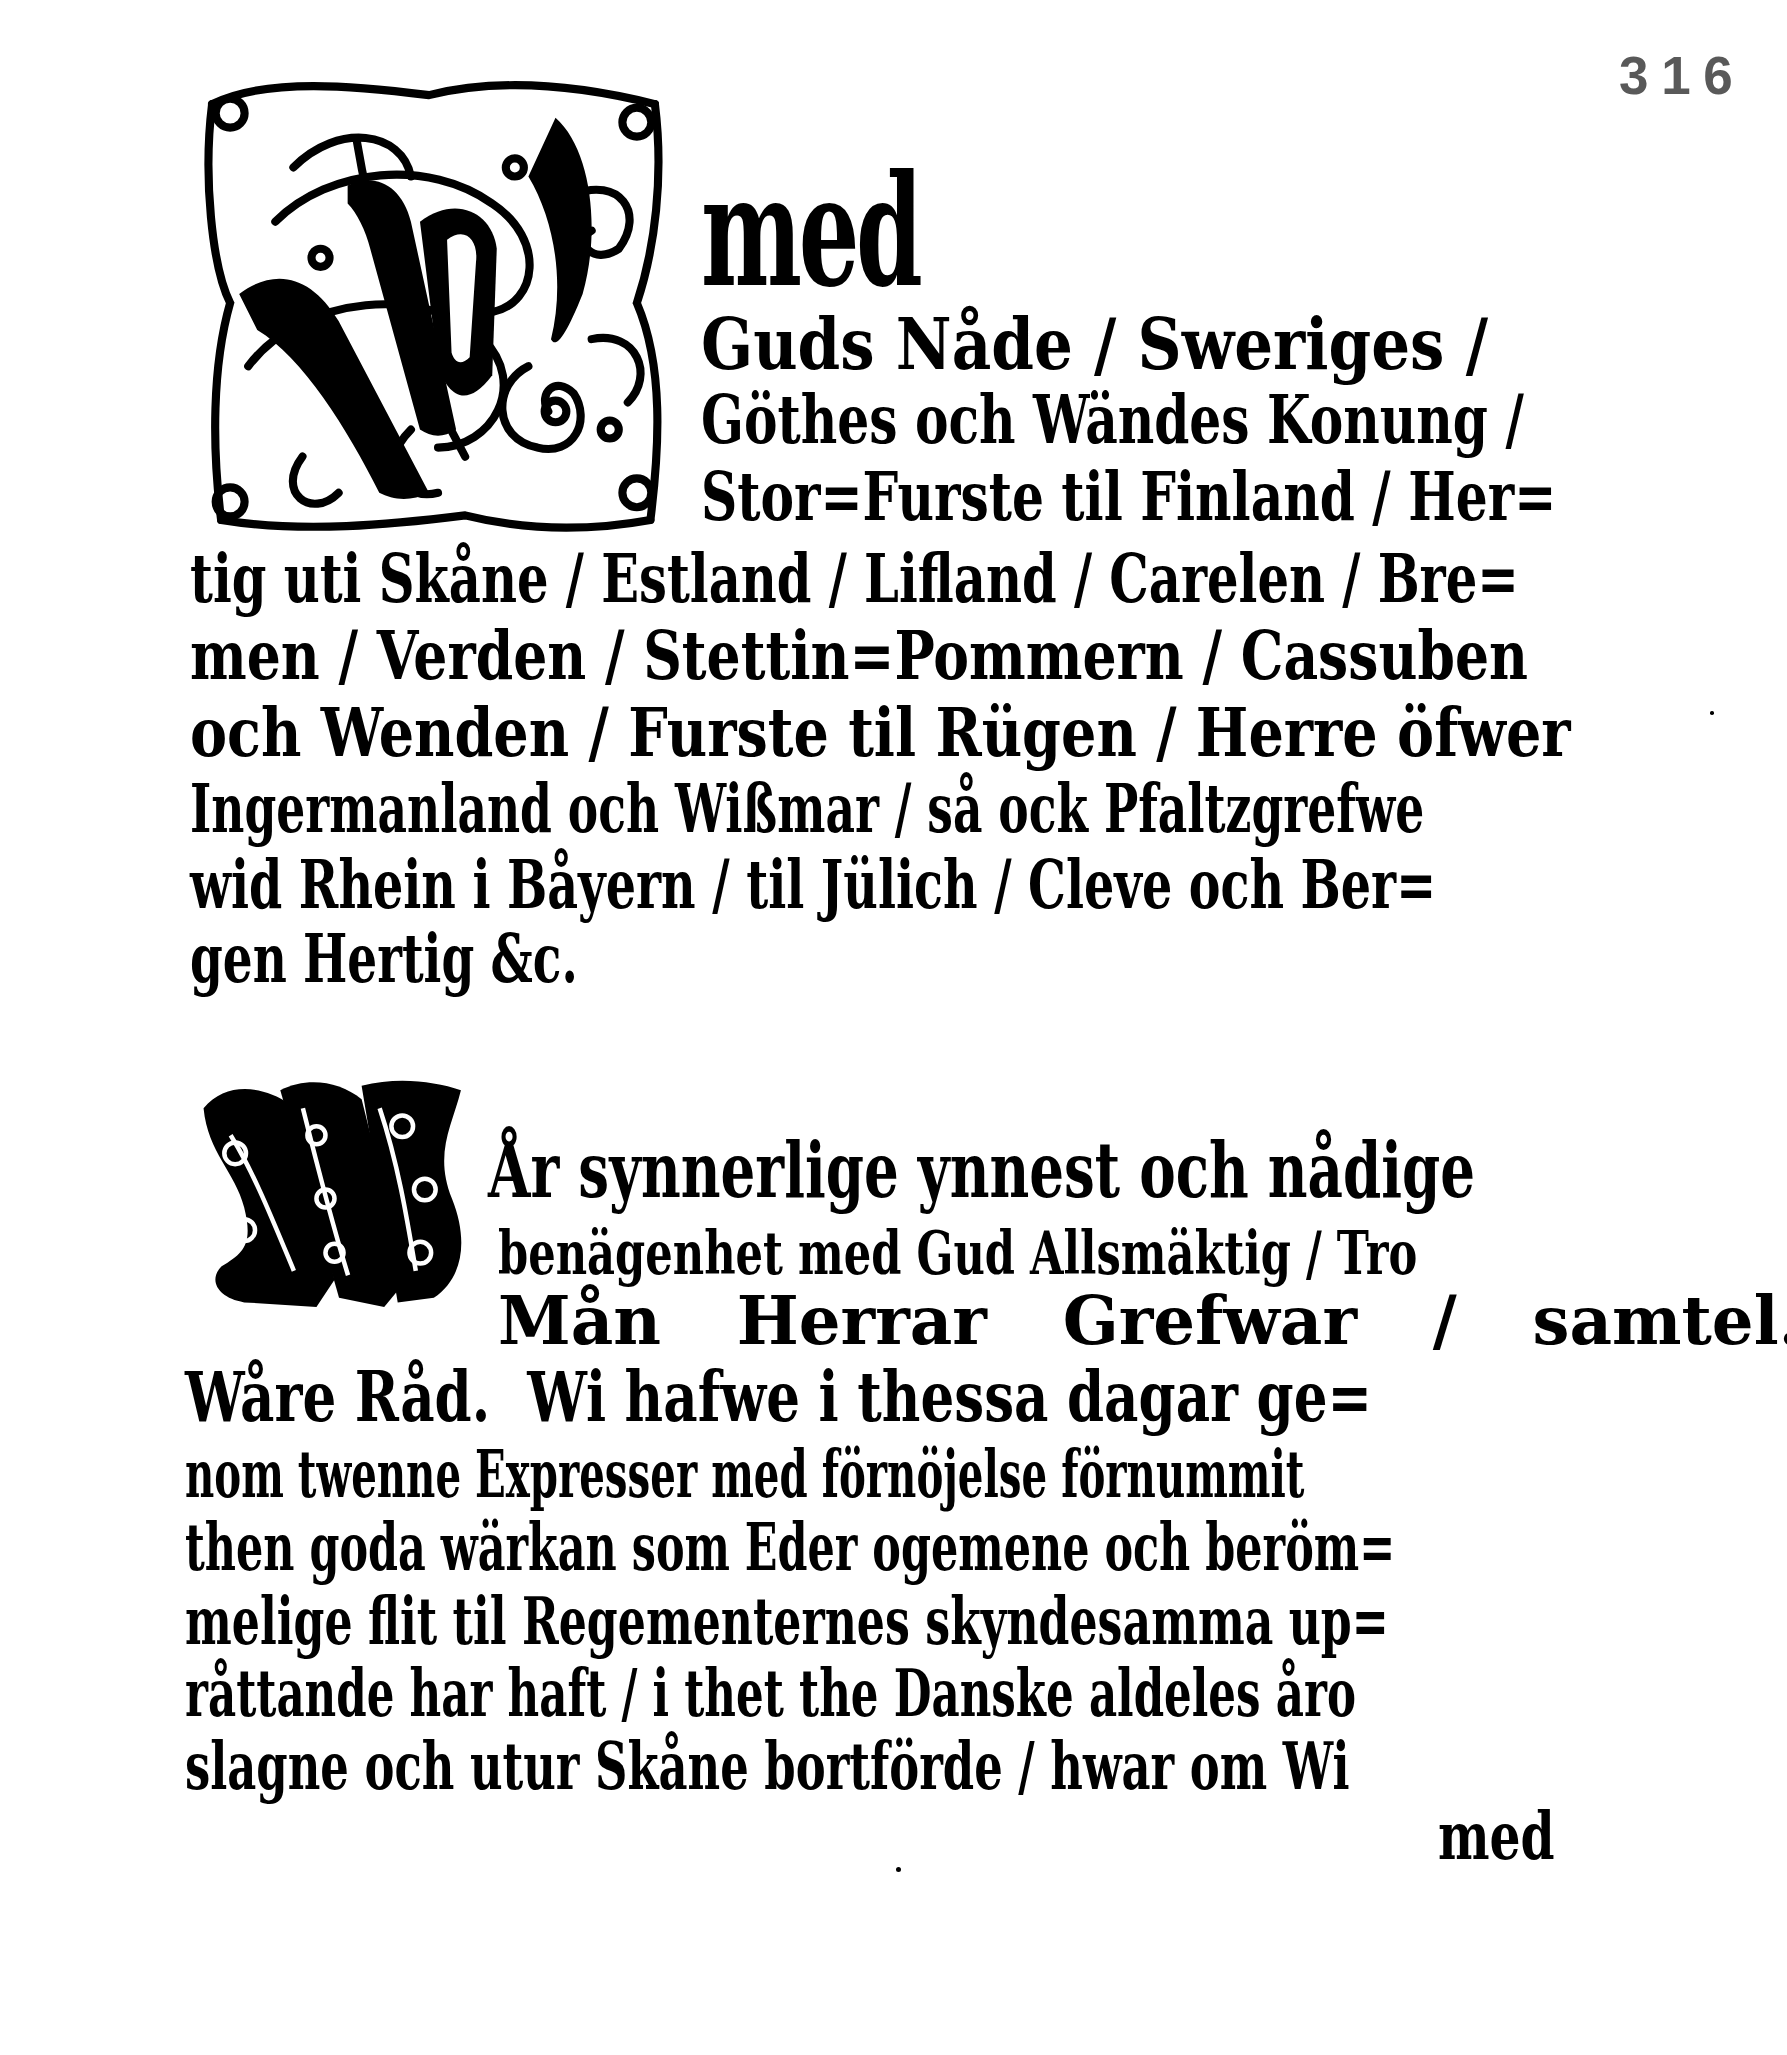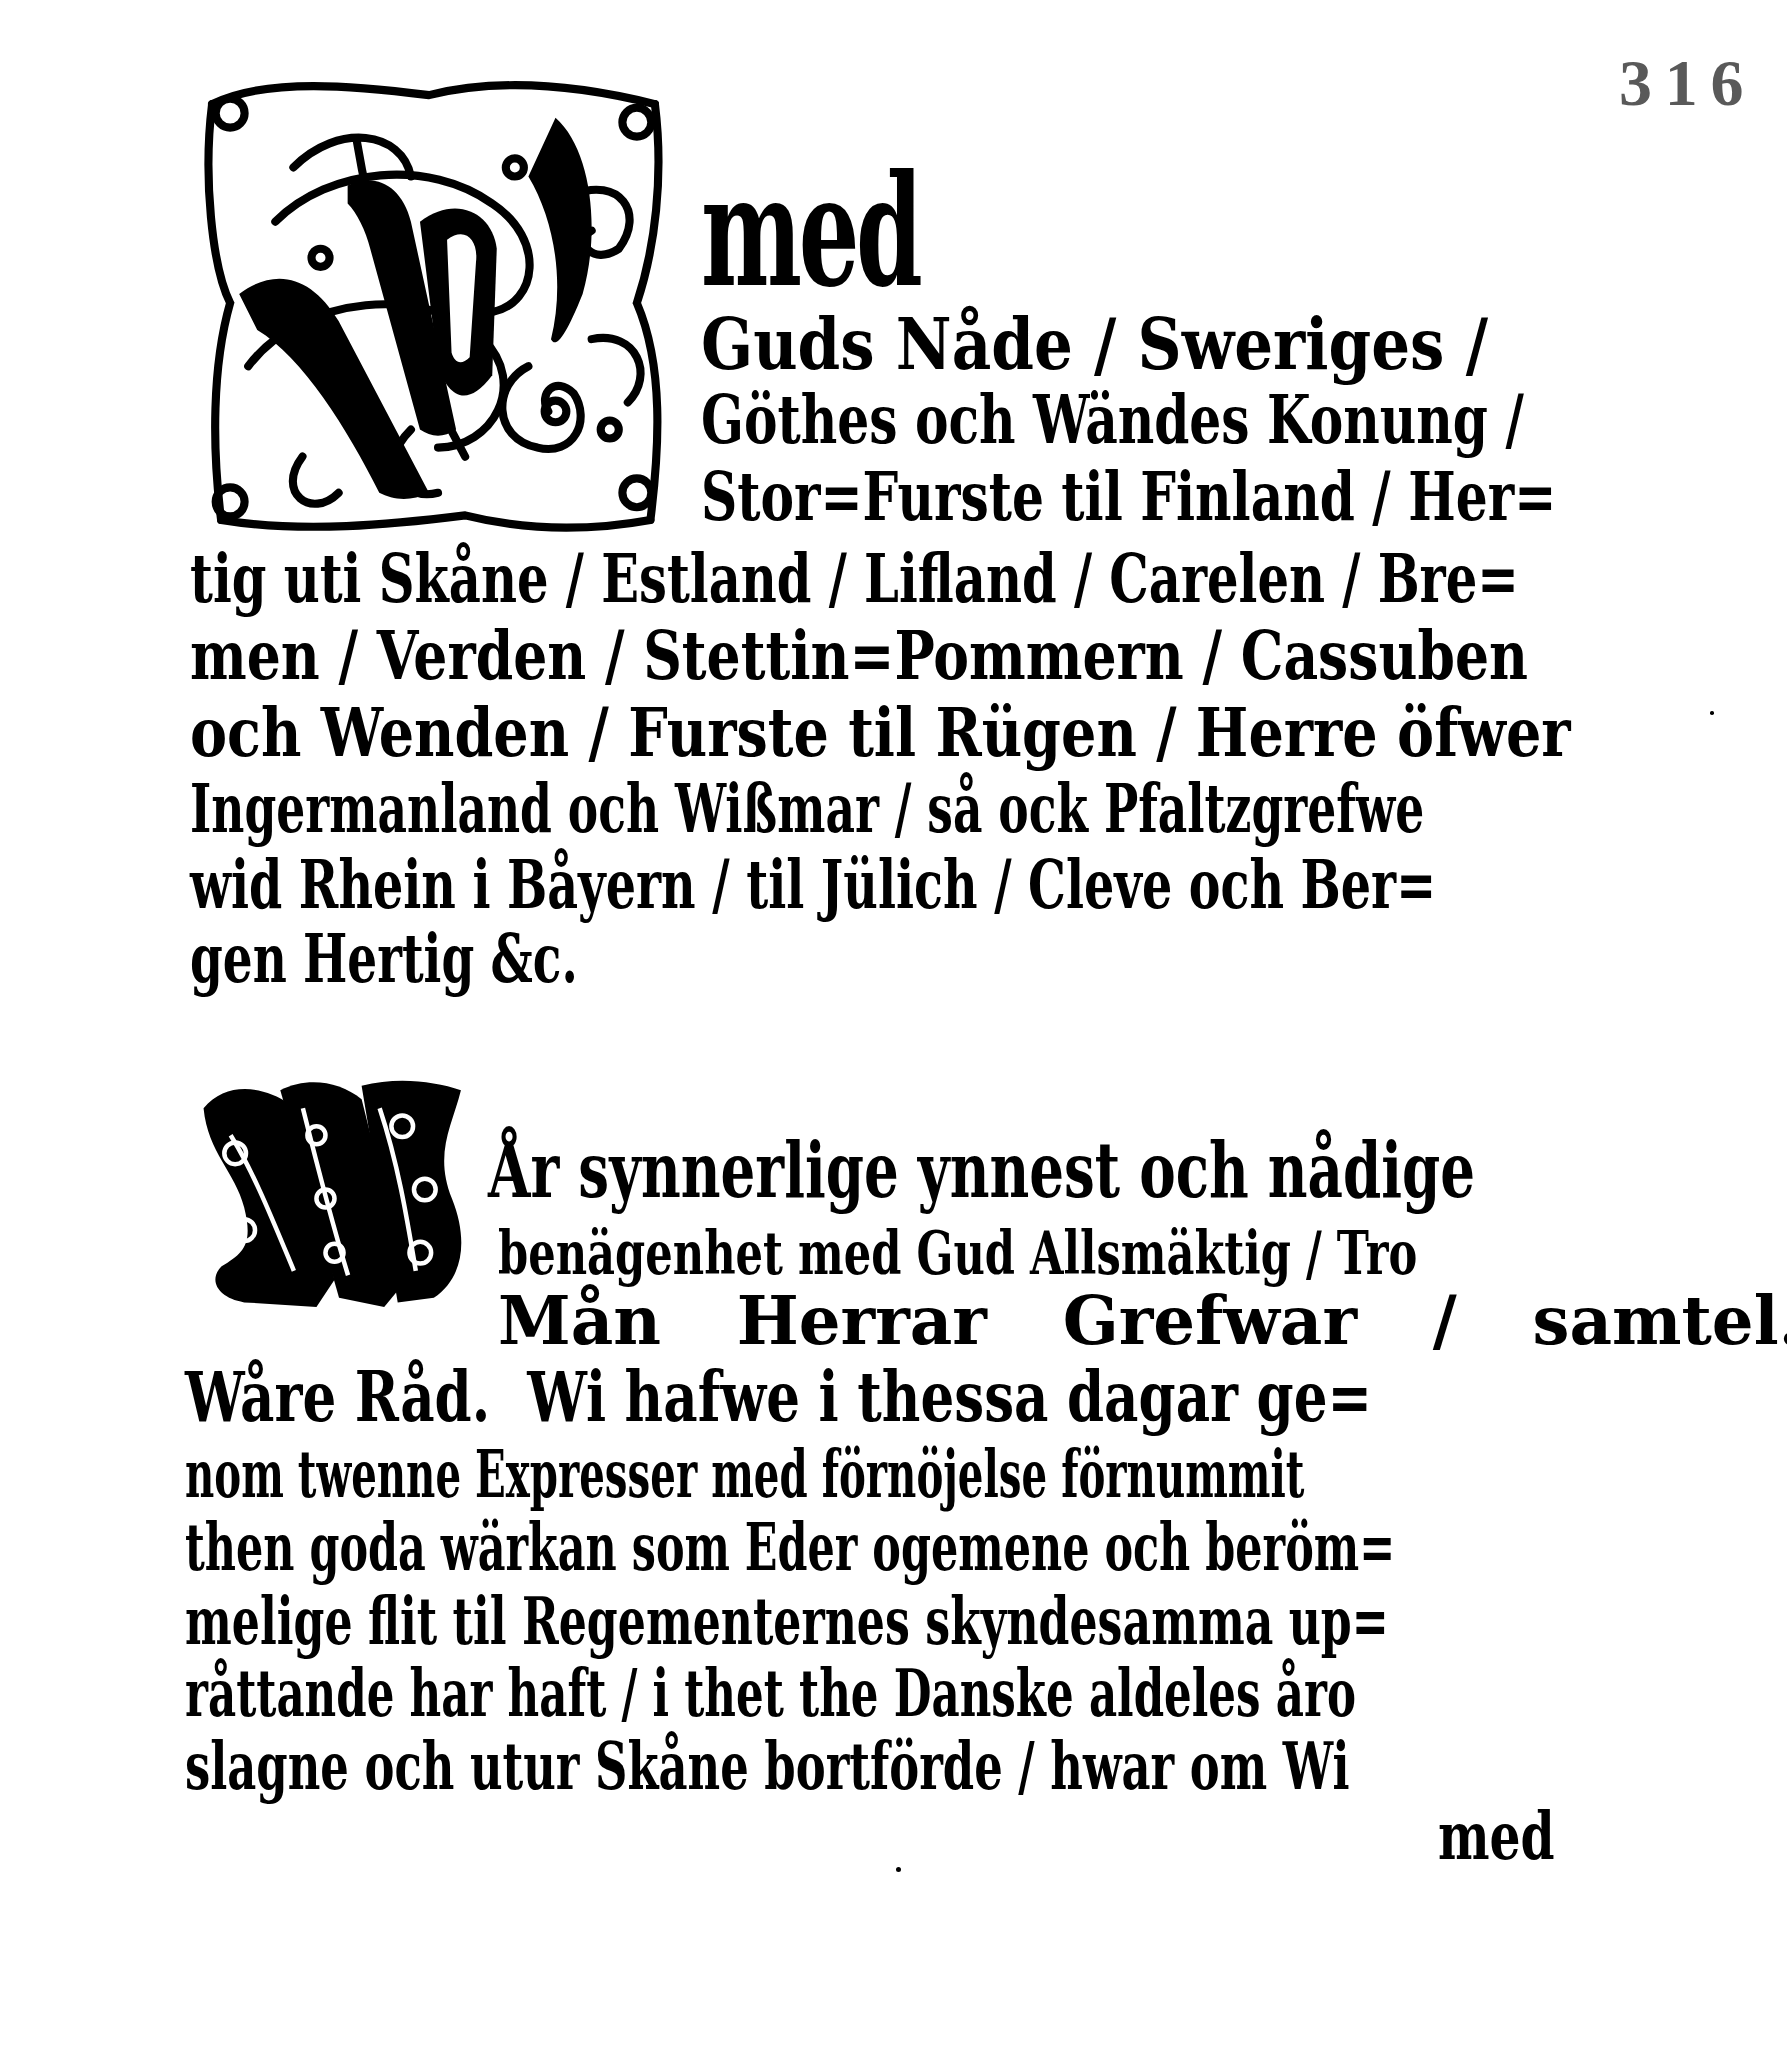--- a/index.html
+++ b/index.html
@@ -1,19 +1,19 @@
 <!DOCTYPE html>
 <html style="font-size:14.5px"><head>
 <meta charset="utf-8">
 <style>
   html, body { margin:0; padding:0; background:#ffffff; }
   body { width:1788px; height:2055px; position:relative; overflow:hidden;
          font-family:"DejaVu Serif", "Liberation Serif", serif; color:#000; }
-  .page-number { position:absolute; left:1619px; top:45px; font-size:66px; font-weight:bold;
-                 letter-spacing:12.7px; color:#222; opacity:0.75; font-family:Liberation Serif, serif; }
+  .page-number { position:absolute; left:1619px; top:45px; font-size:53px; font-weight:bold;
+                 letter-spacing:12.7px; color:#222; opacity:0.75; font-family:Liberation Sans, sans-serif; }
   .dropcap-1 { position:absolute; left:194px; top:68px; width:479px; height:479px; }
   .dropcap-2 { position:absolute; left:190px; top:1072px; width:289px; height:244px; }
   .heading-rest { position:absolute; left:701px; top:100px; height:208px; display:flex; align-items:flex-end; gap:31px; }
   .deco-letters { font-family:"DejaVu Serif", serif; font-weight:bold; font-size:208px; line-height:181px;
                   letter-spacing:-3.6px; color:#000;
                   text-shadow: 0 0 0 #000; -webkit-text-stroke: 5.4px #000; }
   .heading-med { font-family:"DejaVu Serif", serif; font-weight:bold; font-size:154px; line-height:154px;
                  transform:scaleX(0.62); transform-origin:left bottom; letter-spacing:-5.4px; }
   .line { position:absolute; white-space:nowrap; font-family:"DejaVu Serif", serif; font-weight:bold;
           font-size:65px; line-height:72px; transform-origin:left center; }

